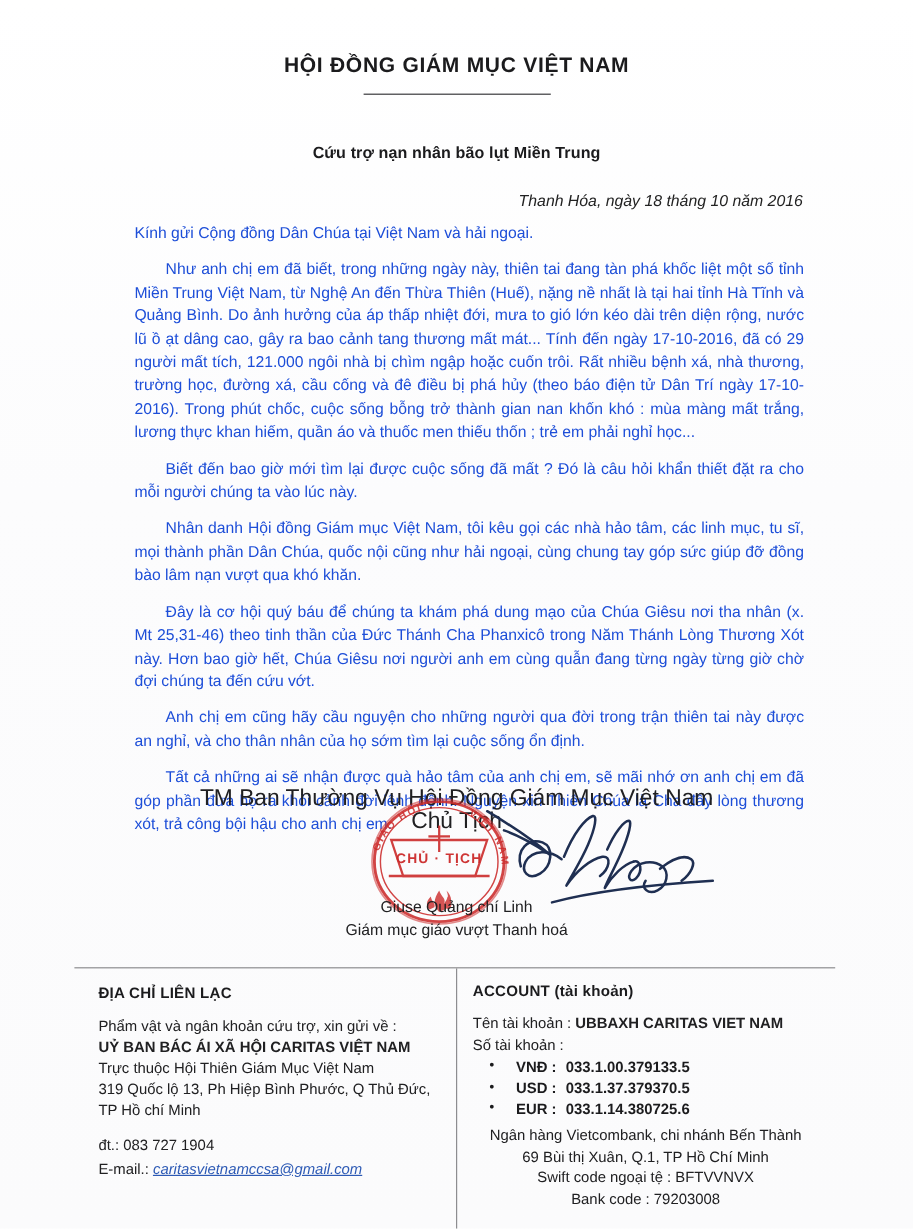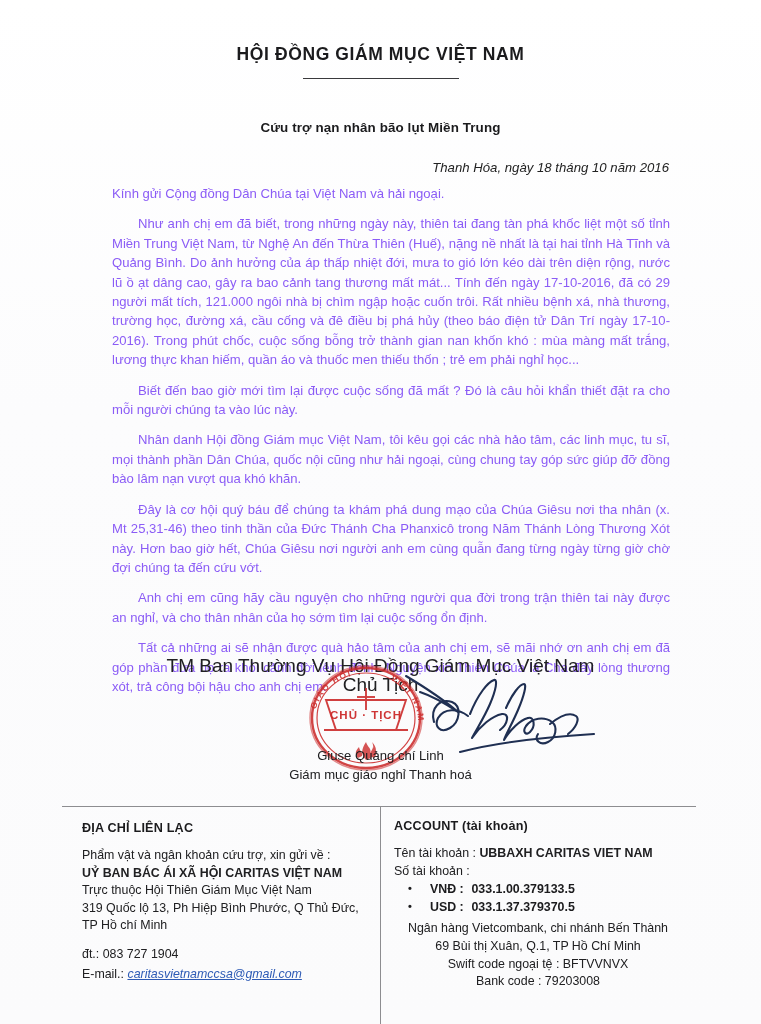--- a/index.html
+++ b/index.html
@@ -78,21 +78,21 @@
     left: 112px;
     top: 184px;
     width: 558px;
   }
   .body p {
     margin: 0 0 11px 0;
     font-size: 13.1px;
     line-height: 19.4px;
     text-align: justify;
     text-indent: 26px;
-    color: #8b5cf6;
+    color: #1d4ed8;
     hyphens: none;
   }
   .body p.noindent { text-indent: 0; }
 
   
   .sig-block {
     position: absolute;
     left: 0; right: 0;
     top: 656px;
     text-align: center;
@@ -288,21 +288,21 @@
                  C132,54 144,52 152,58 C158,63 156,74 148,78
                  C140,82 134,76 138,70"></path>
         <path d="M150,60 C160,52 170,48 176,52 C180,55 176,64 168,70"></path>
         <path d="M60,88 C90,80 130,74 194,70"></path>
       </g>
     </svg>
   </div>
 
   <div class="sig-name-wrap">
     <div class="sig-name">Giuse Quảng chí Linh</div>
-    <div class="sig-name">Giám mục giáo nghỉ Thanh hoá</div>
+    <div class="sig-name">Giám mục giáo vượt Thanh hoá</div>
   </div>
 
   <div class="footer">
     <div class="footer-divider"></div>
 
     <div class="col-left">
       <div class="f-h">ĐỊA CHỈ LIÊN LẠC</div>
       <div class="f-t">Phẩm vật và ngân khoản cứu trợ, xin gửi về :</div>
       <div class="f-t f-b">UỶ BAN BÁC ÁI XÃ HỘI CARITAS VIỆT NAM</div>
       <div class="f-t">Trực thuộc Hội Thiên Giám Mục Việt Nam</div>
@@ -328,20 +328,24 @@
       <div class="f-t">Số tài khoản :</div>
       <ul class="acct-list">
         <li>
           <span class="acct-cur">VNĐ :</span>
           <span>033.1.00.379133.5</span>
         </li>
         <li>
           <span class="acct-cur">USD :</span>
           <span>033.1.37.379370.5</span>
         </li>
+        <li>
+          <span class="acct-cur">EUR :</span>
+          <span>033.1.14.380725.6</span>
+        </li>
       </ul>
       <div class="bank-block">
         <div class="f-t">Ngân hàng Vietcombank, chi nhánh Bến Thành</div>
         <div class="f-t">69 Bùi thị Xuân, Q.1, TP Hồ Chí Minh</div>
         <div class="f-t">Swift code ngoại tệ : BFTVVNVX</div>
         <div class="f-t">Bank code : 79203008</div>
       </div>
     </div>
   </div>
 </div>

